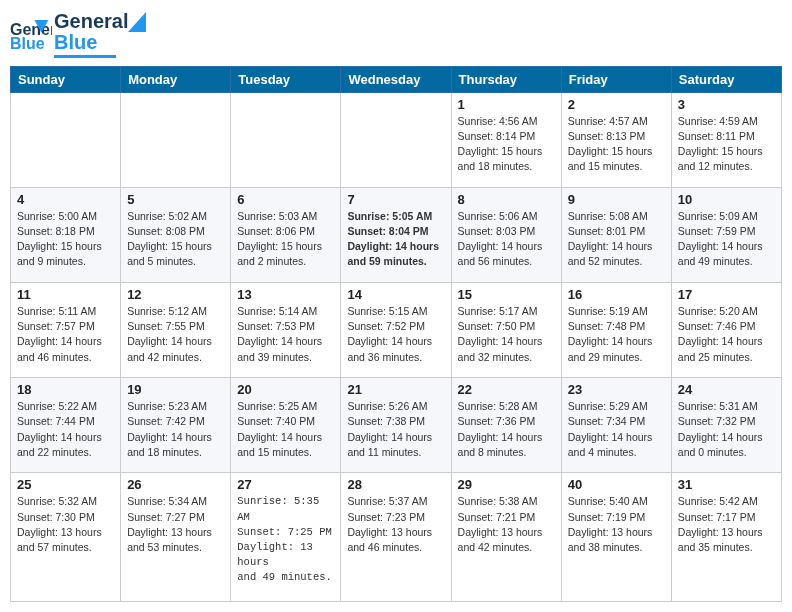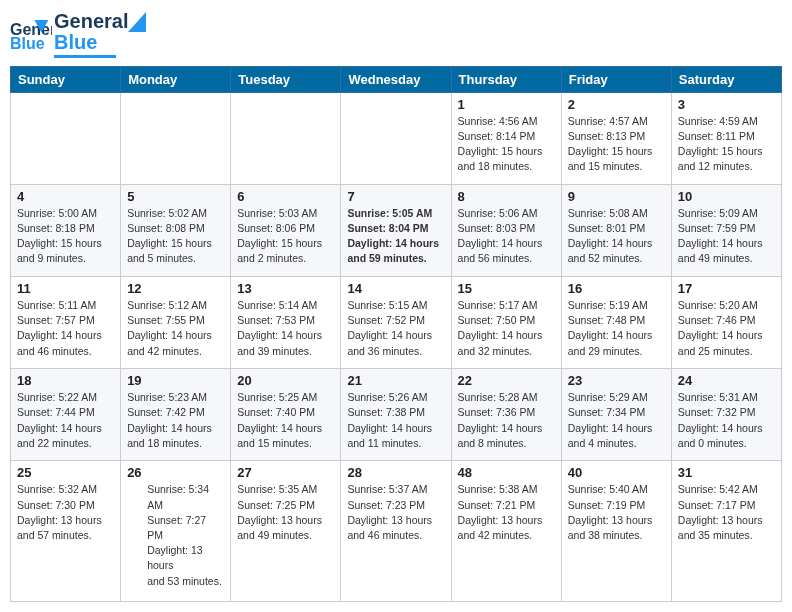--- a/index.html
+++ b/index.html
@@ -316,41 +316,41 @@
         <tr>
           <td>
             <span class="day-number">25</span>
             <div class="day-info" style="white-space: pre-line;">Sunrise: 5:32 AM
 Sunset: 7:30 PM
 Daylight: 13 hours
 and 57 minutes.</div>
           </td>
           <td>
             <span class="day-number">26</span>
-            <div class="day-info" style="white-space: pre-line; margin-left: 20px;">Sunrise: 5:34 AM
+            <div class="day-info" style="white-space: pre-line;">Sunrise: 5:34 AM
 Sunset: 7:27 PM
 Daylight: 13 hours
 and 53 minutes.</div>
           </td>
           <td>
             <span class="day-number">27</span>
-            <div class="day-info" style="white-space: pre-line;">Sunrise: 5:35 AM
+            <div class="day-info" style="white-space: pre-line; font-family: Liberation Mono, monospace;">Sunrise: 5:35 AM
 Sunset: 7:25 PM
 Daylight: 13 hours
 and 49 minutes.</div>
           </td>
           <td>
             <span class="day-number">28</span>
             <div class="day-info" style="white-space: pre-line;">Sunrise: 5:37 AM
 Sunset: 7:23 PM
 Daylight: 13 hours
 and 46 minutes.</div>
           </td>
           <td>
-            <span class="day-number">48</span>
+            <span class="day-number">29</span>
             <div class="day-info" style="white-space: pre-line;">Sunrise: 5:38 AM
 Sunset: 7:21 PM
 Daylight: 13 hours
 and 42 minutes.</div>
           </td>
           <td>
             <span class="day-number">40</span>
             <div class="day-info" style="white-space: pre-line;">Sunrise: 5:40 AM
 Sunset: 7:19 PM
 Daylight: 13 hours

